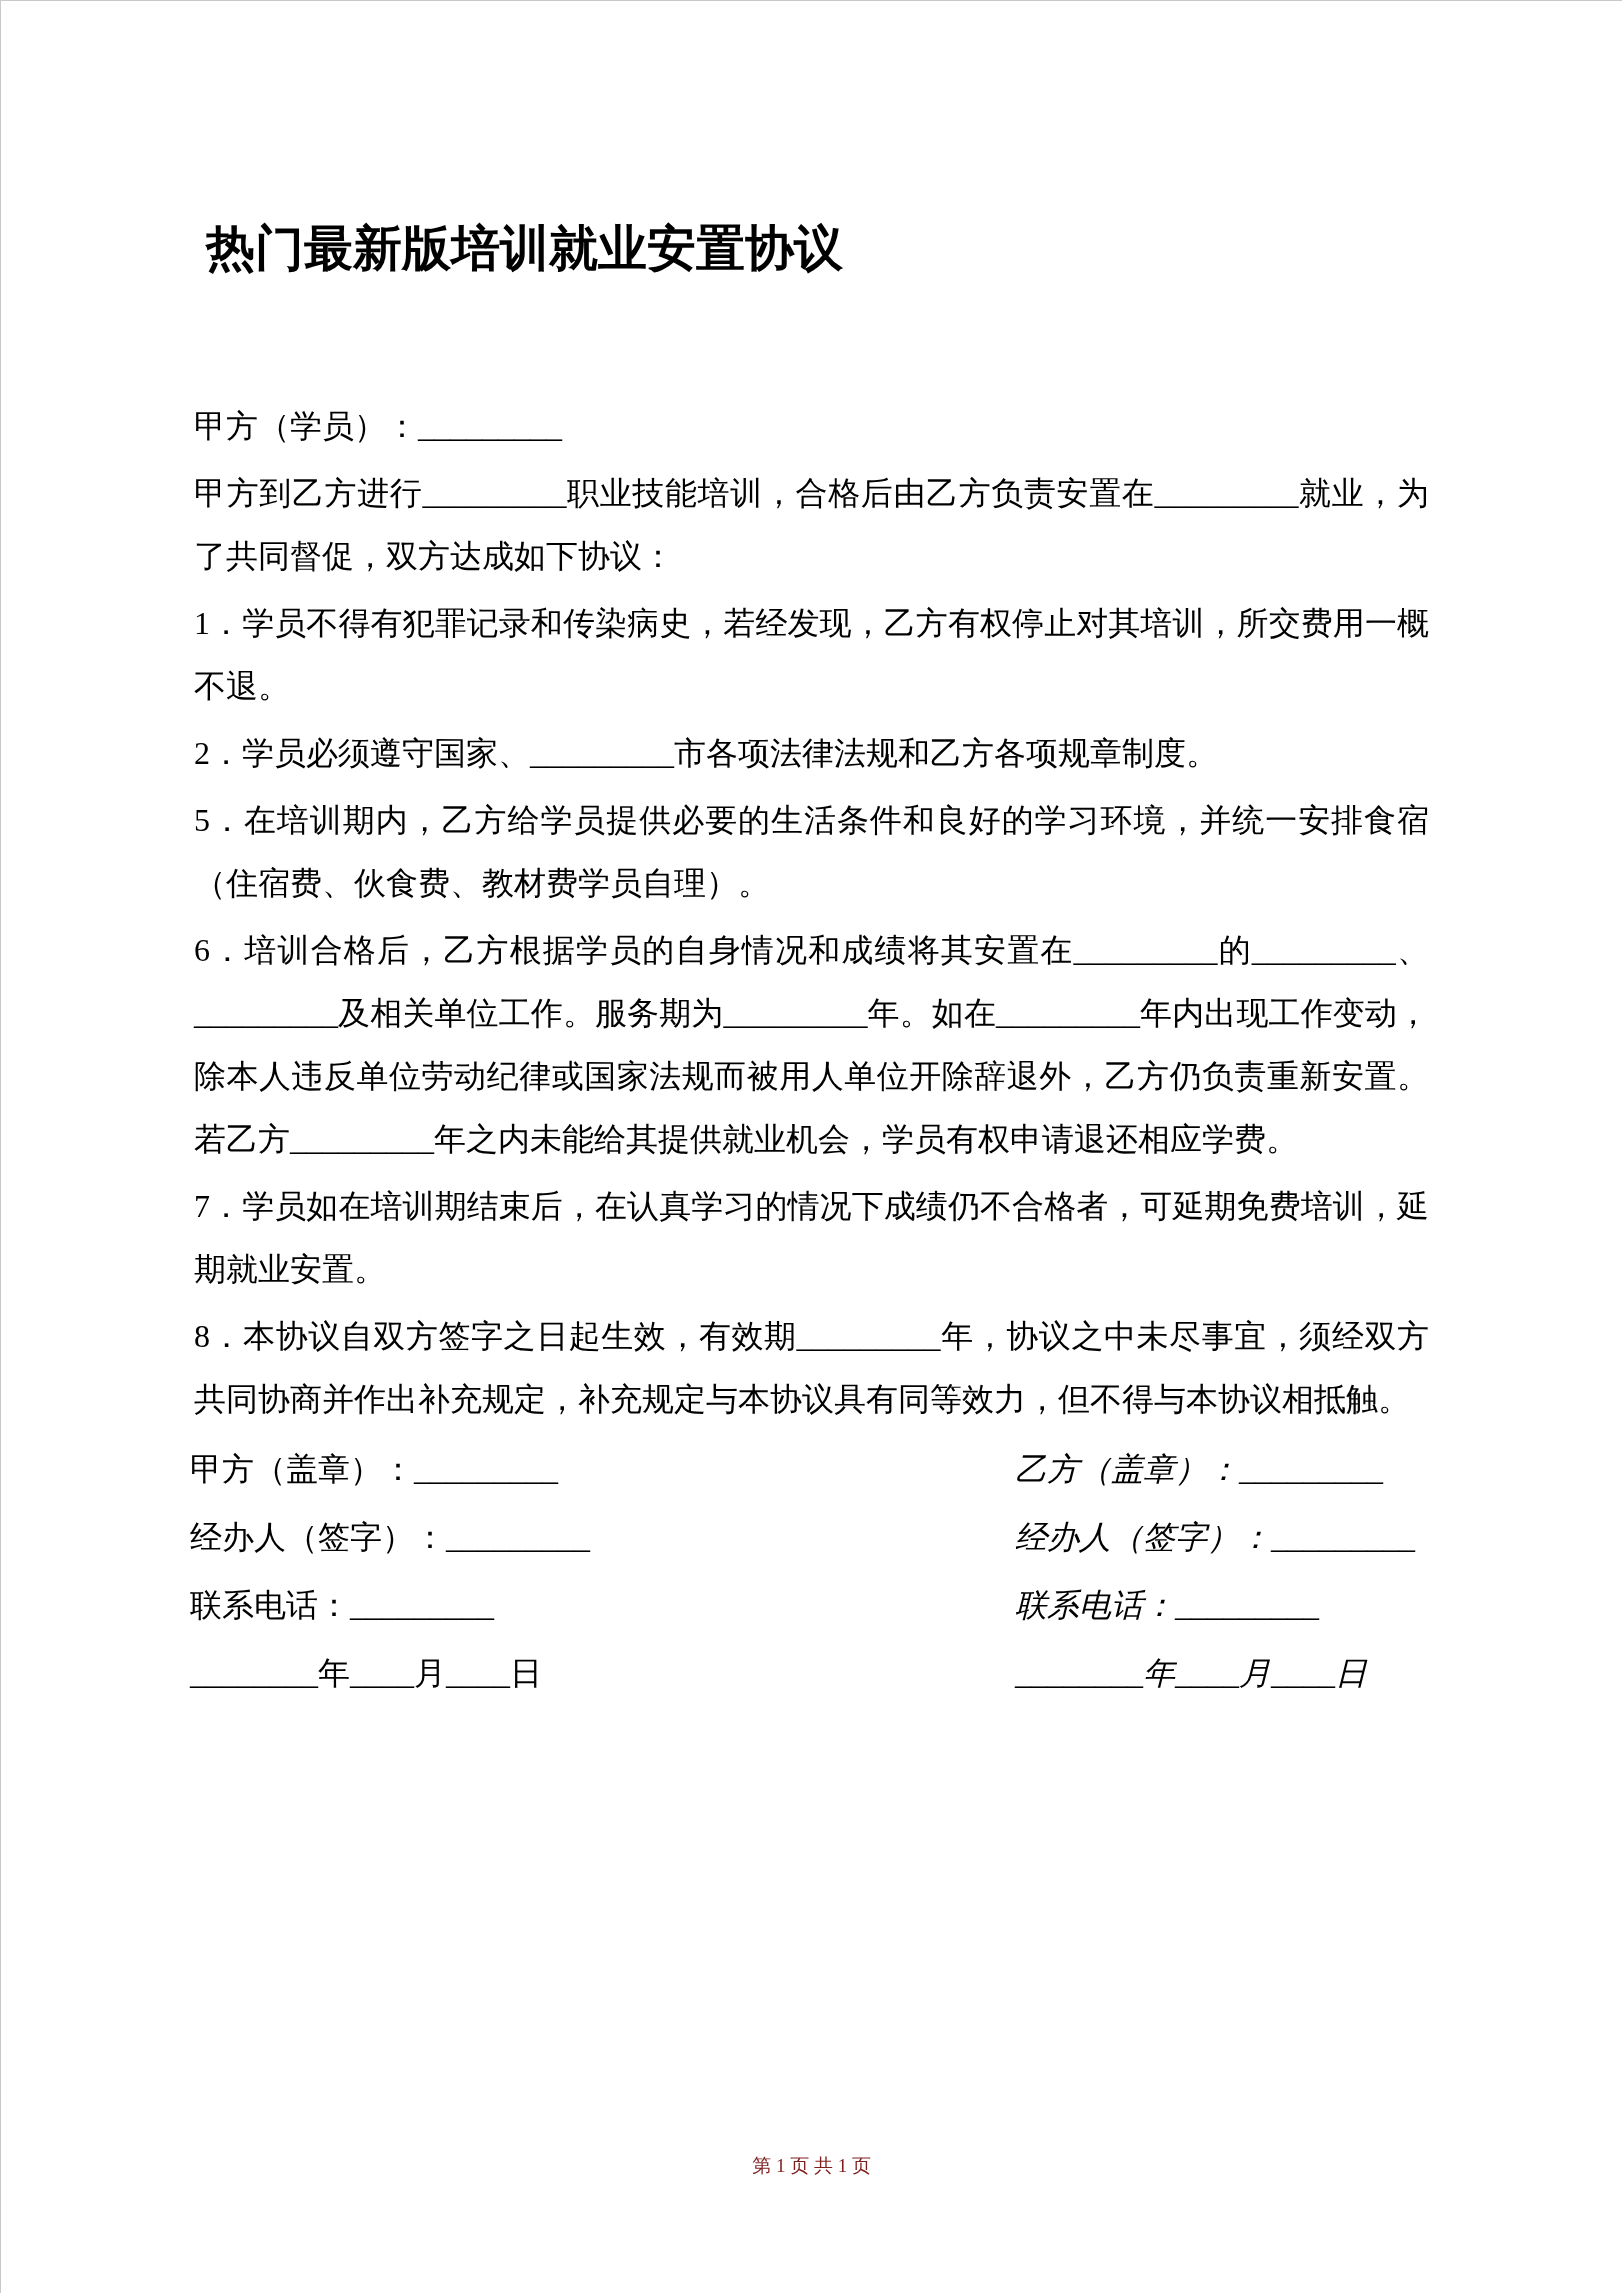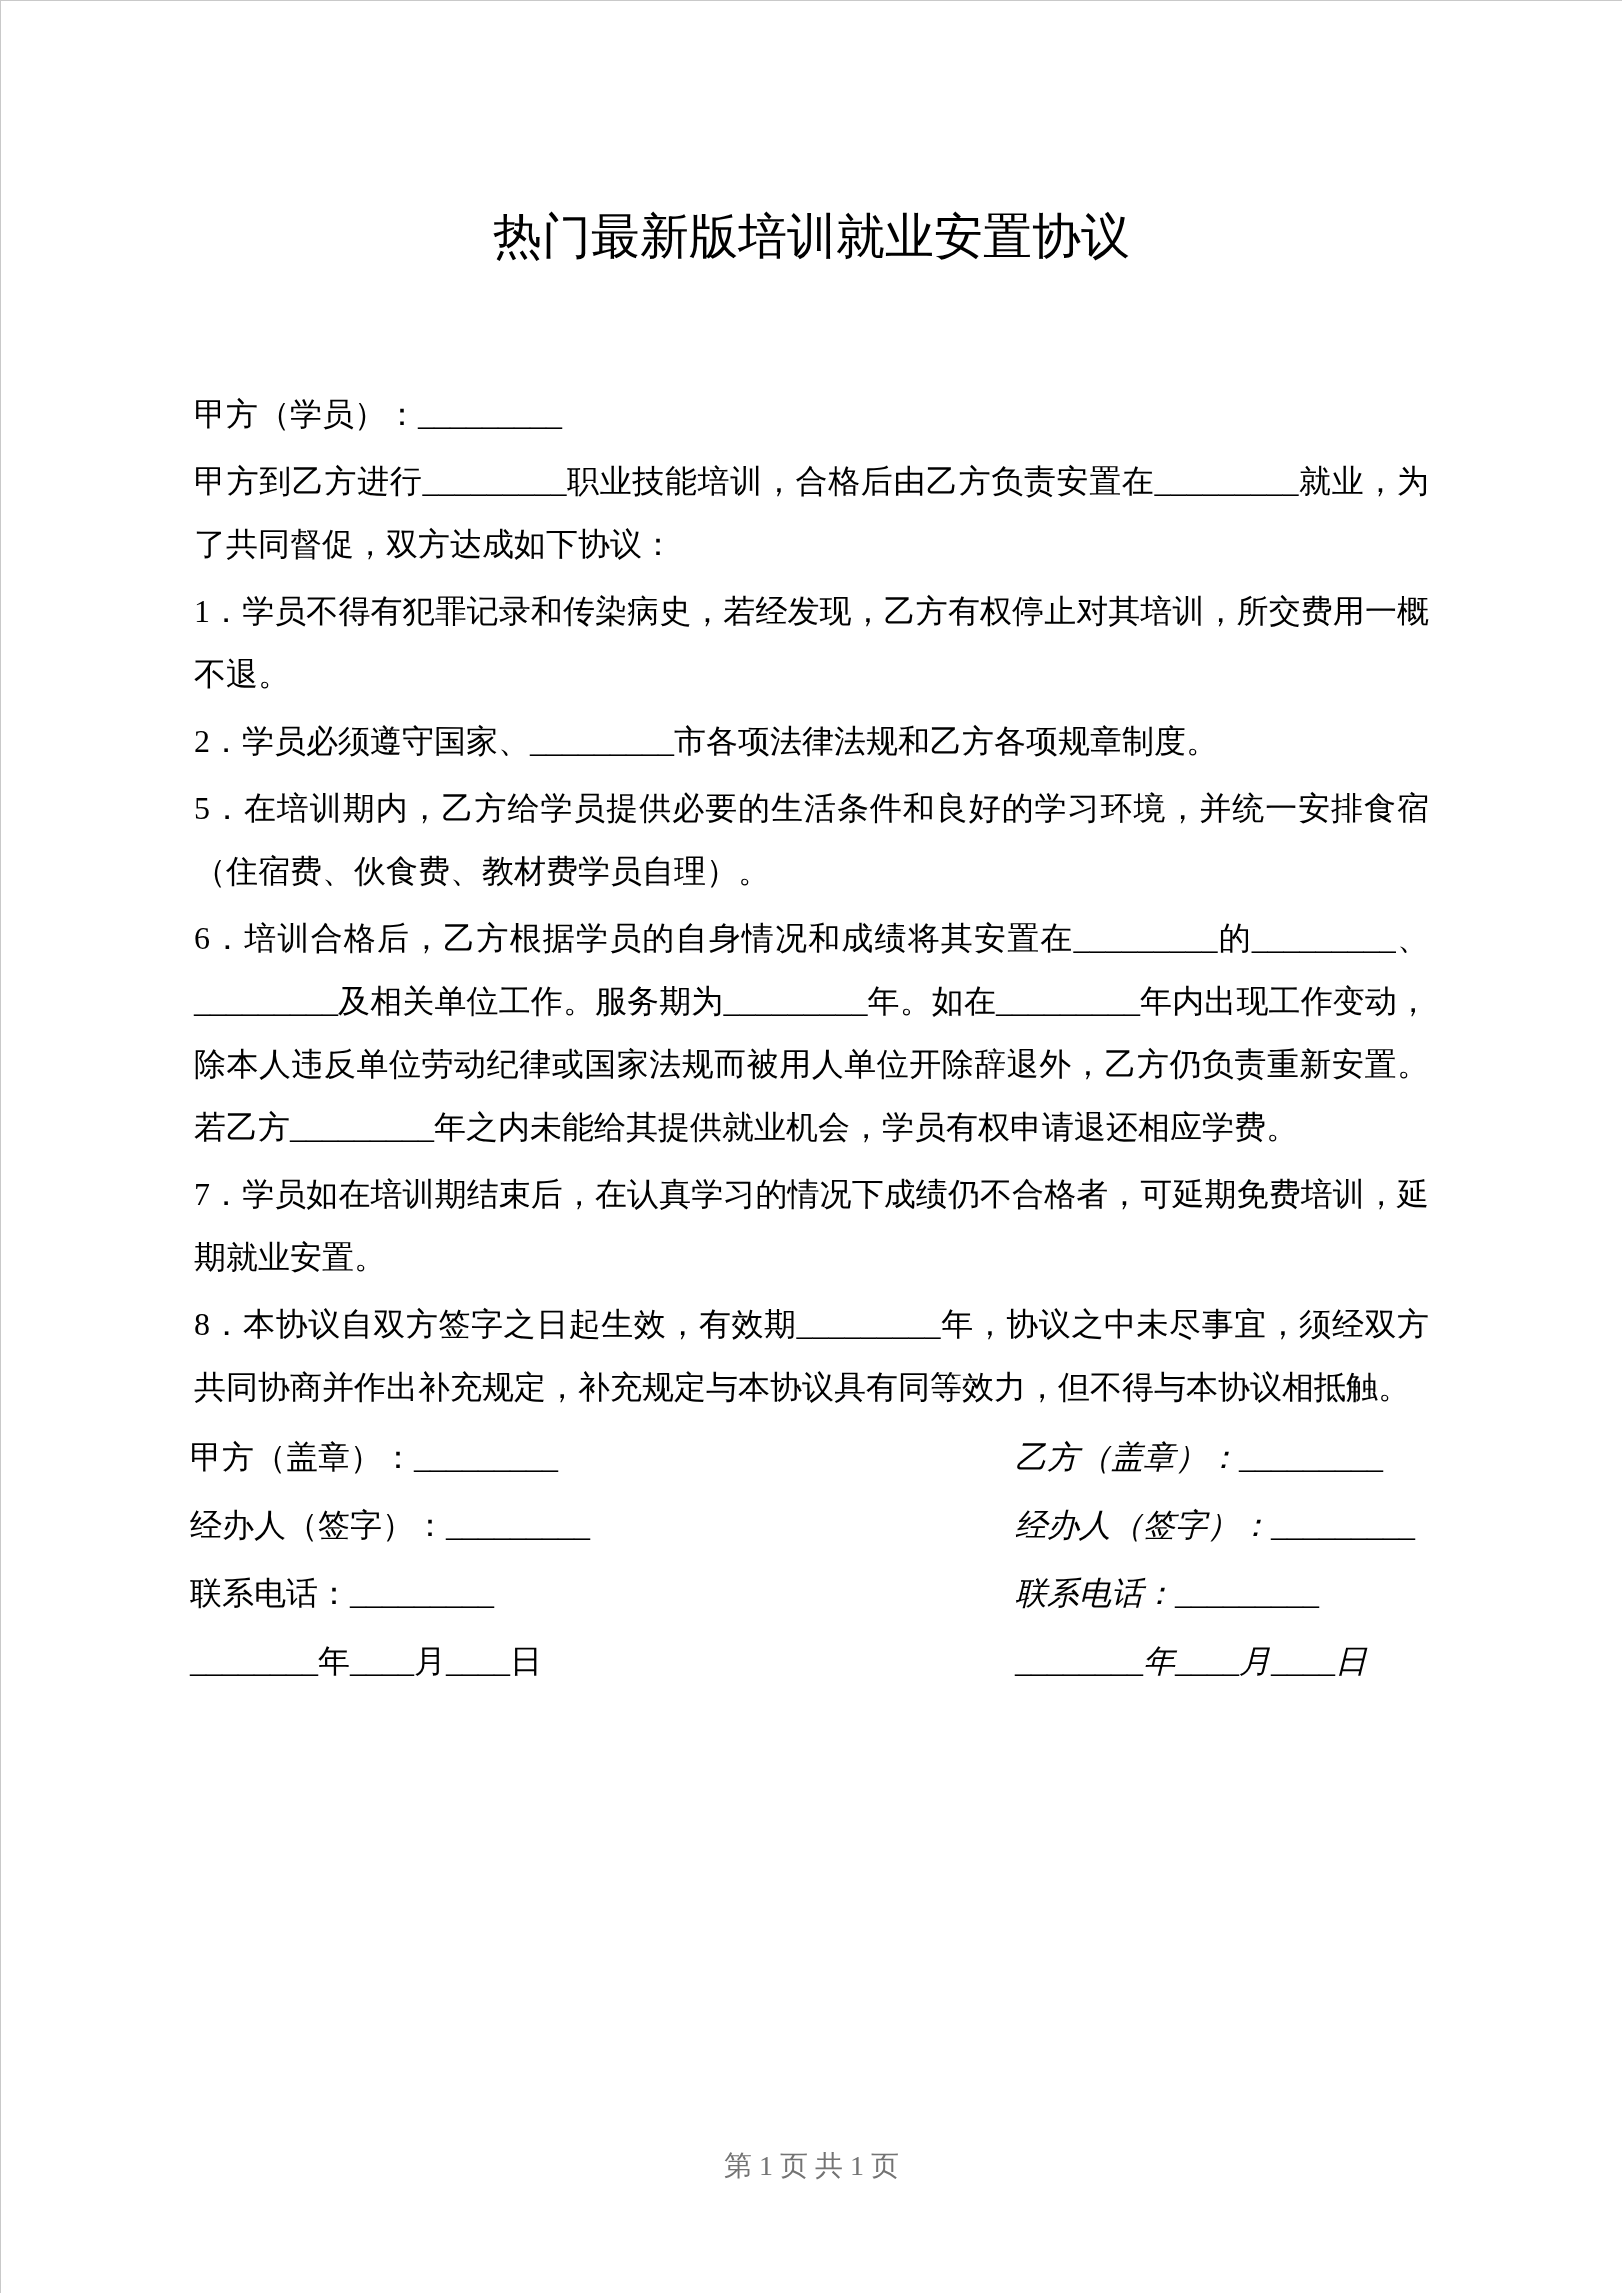--- a/index.html
+++ b/index.html
@@ -14,25 +14,25 @@
     height: 2294px;
     box-sizing: border-box;
     background: #ffffff;
     border: 0.9px solid #c9c9c9;
     padding: 200px 189px 0 189px;
     font-family: "Liberation Serif", "DejaVu Serif", serif;
     color: #000000;
     overflow: hidden;
   }
   .doc-title {
-    margin: 4px;
+    margin: 16px;
     font-size: 49px;
     line-height: 64px;
-    font-weight: 400;
-    text-align: center;
+    font-weight: 700;
+    text-align: left;
     white-space: nowrap;
   }
   .doc-body {
     margin-top: 114px;
     font-size: 32px;
     line-height: 63px;
     text-align: justify;
     text-justify: inter-character;
   }
   .para {
@@ -56,23 +56,23 @@
     text-align: left;
     white-space: nowrap;
     font-style: italic;
   }
   .page-footer {
     position: absolute;
     left: 0;
     right: 0;
     bottom: 114px;
     text-align: center;
-    font-size: 28px;
+    font-size: 19px;
     line-height: 27px;
-    color: #737373;
+    color: #7f1d1d;
   }
 </style>
 </head>
 <body>
 
 <main class="page">
 
   <h1 class="doc-title">热门最新版培训就业安置协议</h1>
 
   <section class="doc-body">

